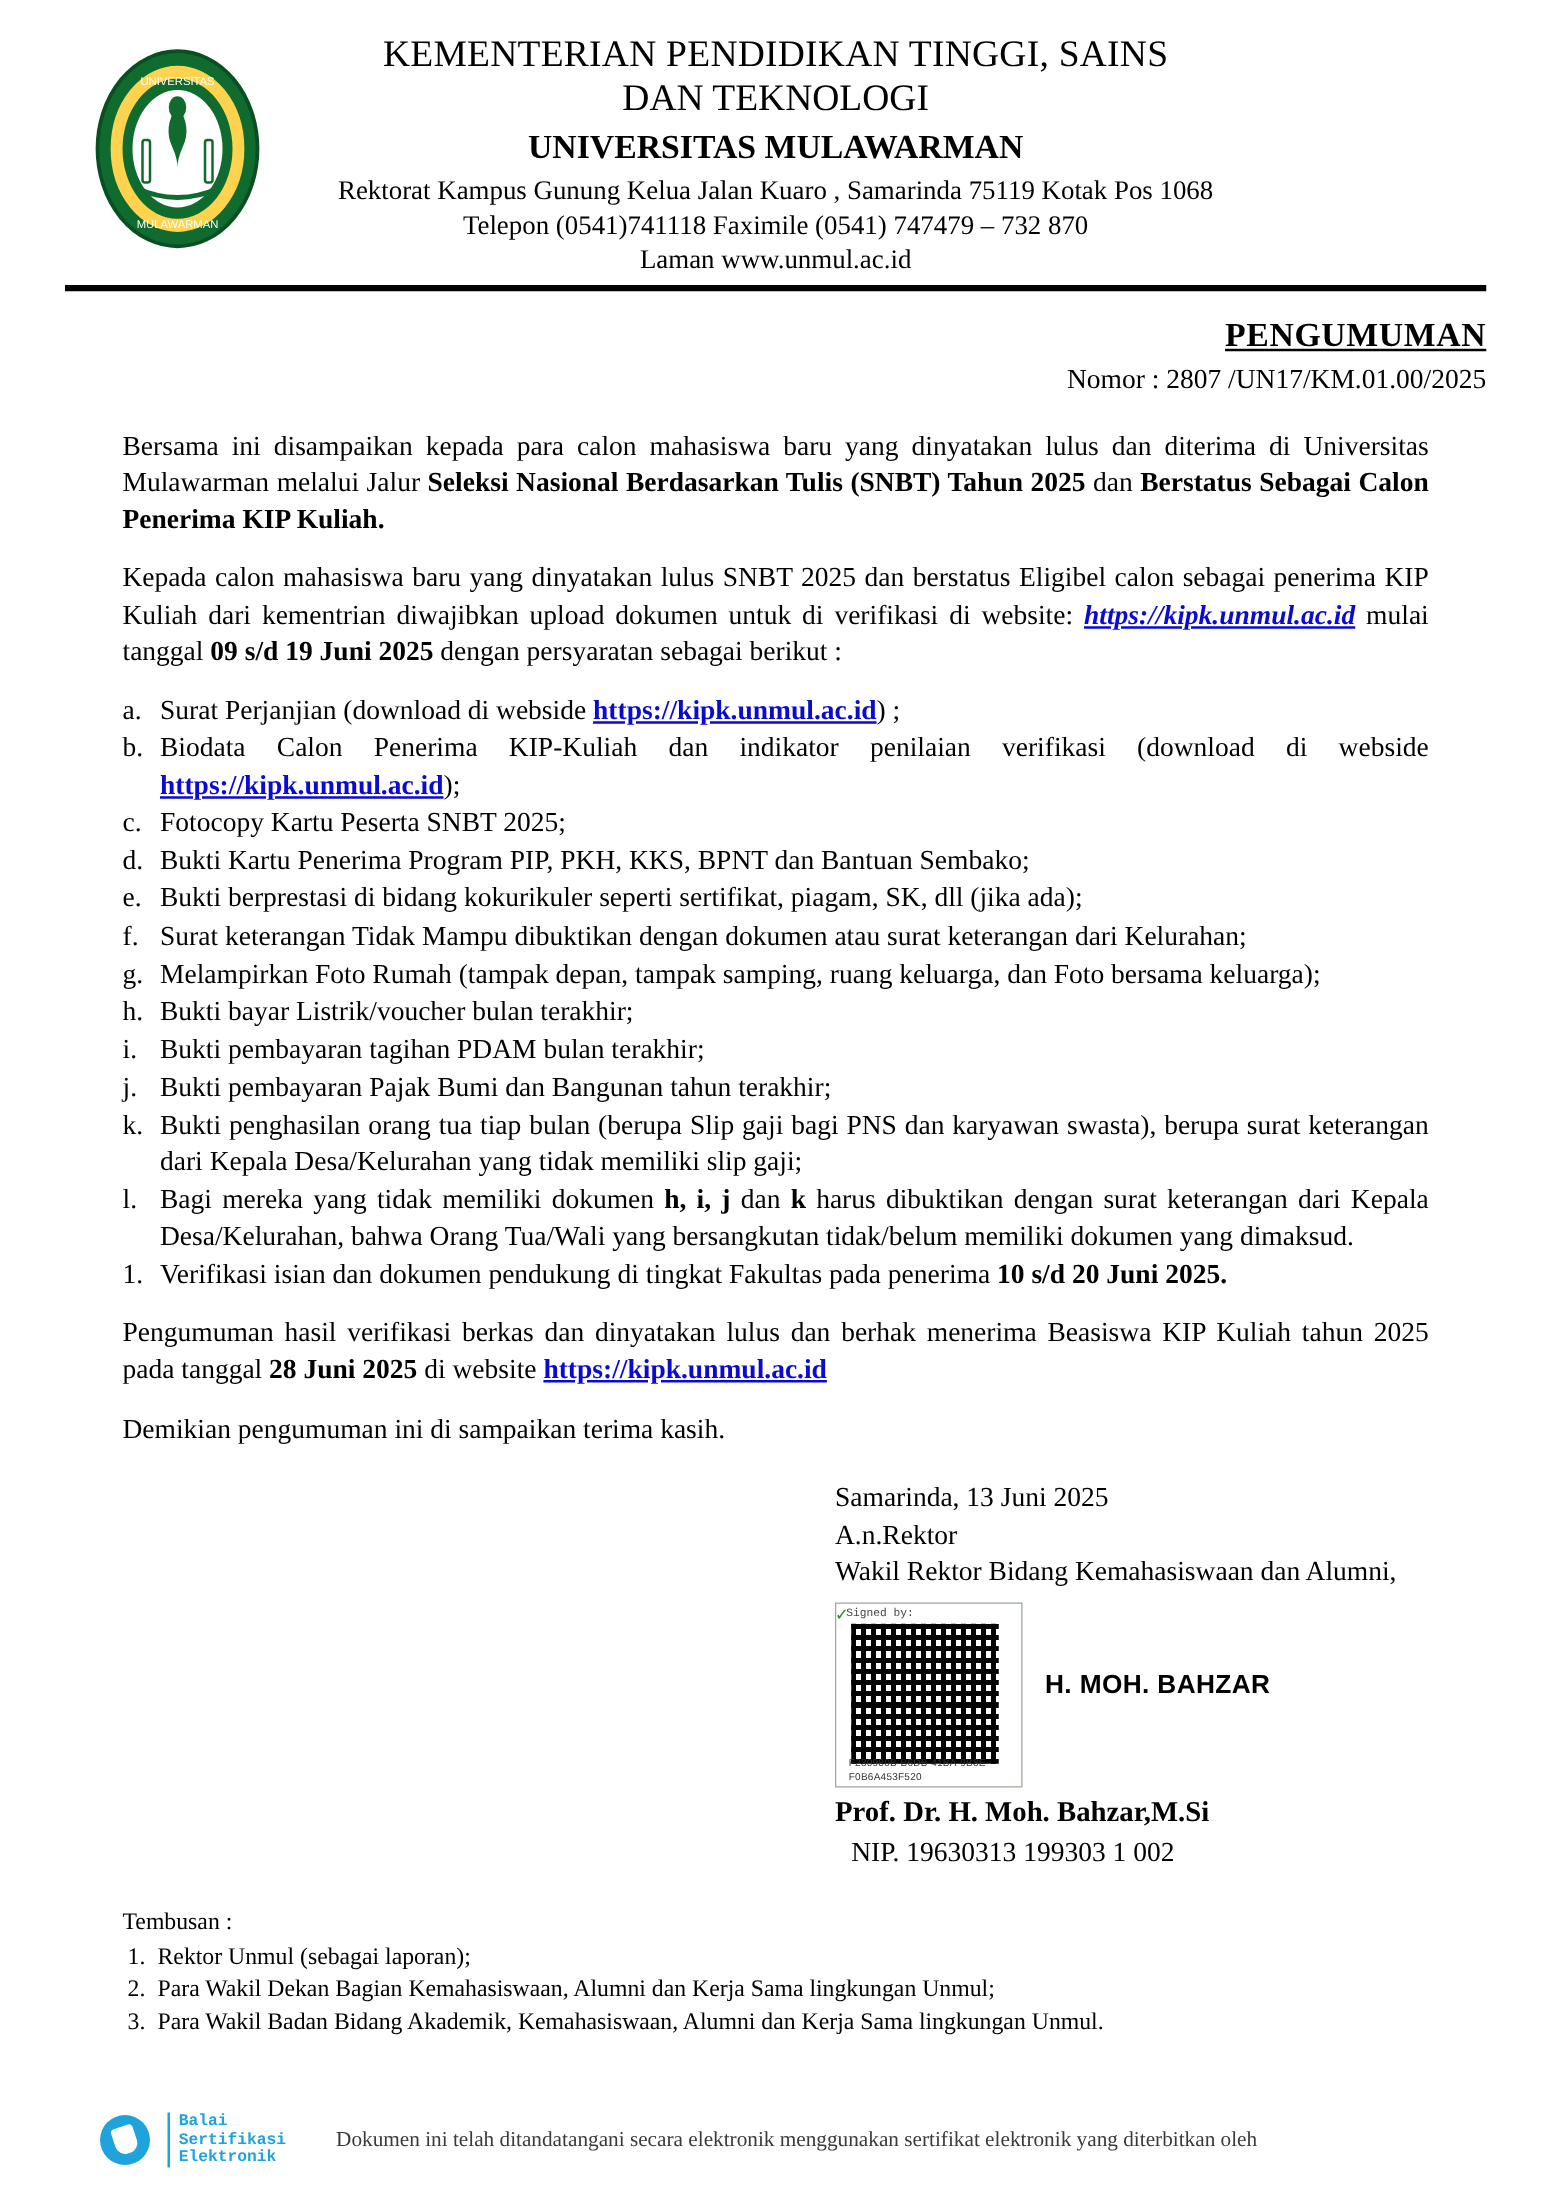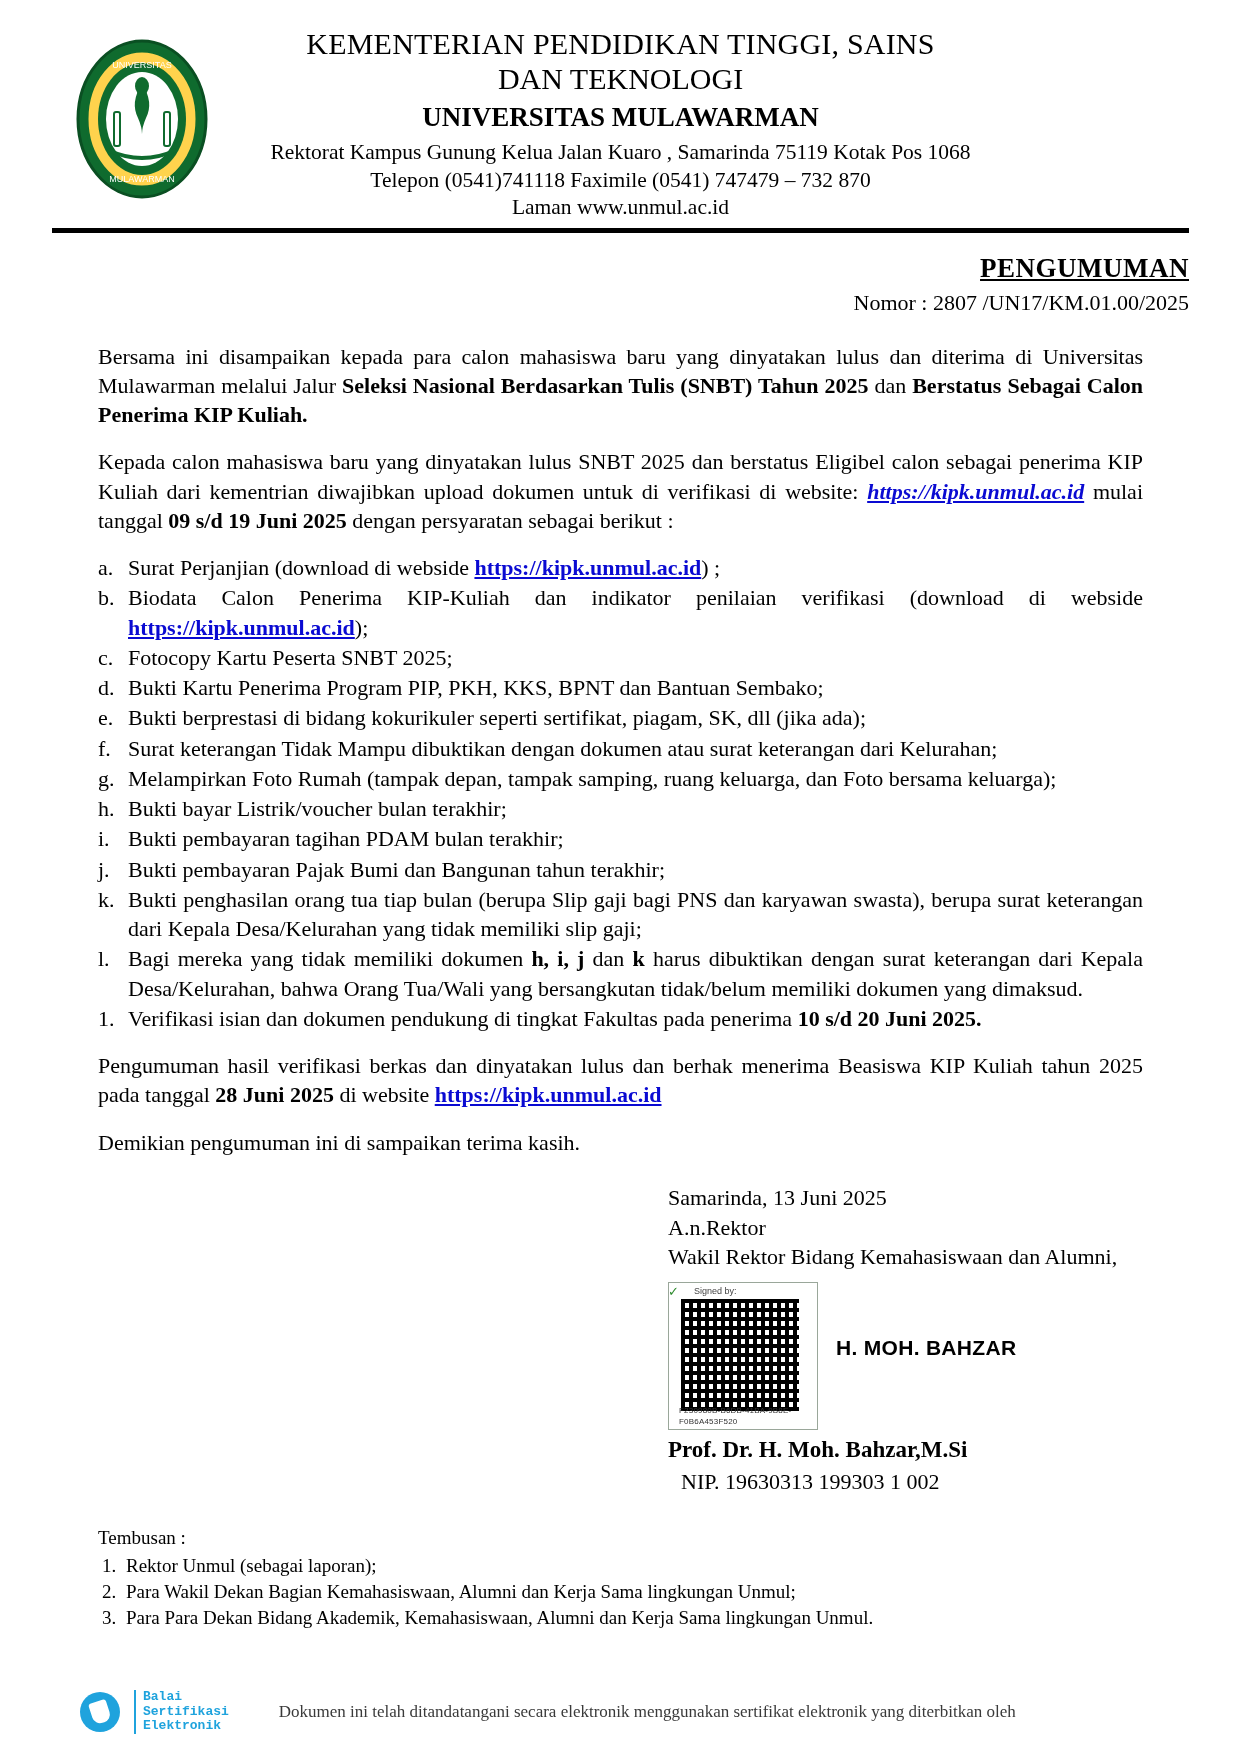--- a/index.html
+++ b/index.html
@@ -146,25 +146,25 @@
     position: absolute;
     left: 0;
     top: 0;
     width: 150px;
     height: 148px;
     border: 1px solid #9aa79a;
     box-sizing: border-box;
   }
   .qr-sign-label {
     position: absolute;
-    left: 25px;
+    left: 8px;
     top: 2px;
     font-size: 9px;
     color: #444;
-    font-family: Liberation Sans, sans-serif;
+    font-family: Liberation Mono, monospace;
   }
   .qr-check {
     position: absolute;
     left: -1px;
     top: 0px;
     color: #2e8b2e;
     font-size: 13px;
   }
   .qr-img {
     position: absolute;
@@ -264,21 +264,21 @@
     font-weight: bold;
     color: #1fa3dd;
     line-height: 1.12;
     border-left: 2px solid #1fa3dd;
     padding-left: 7px;
   }
   .footer-note {
     font-size: 17px;
     color: #3a3a3a;
     line-height: 1.28;
-    margin-left: 36px;
+    margin-left: 26px;
   }
 </style>
 </head>
 <body>
 
 <div class="page">
 
   <div class="letterhead">
 
     <div class="logo">
@@ -365,21 +365,21 @@
       <div class="signer-name">Prof. Dr. H. Moh. Bahzar,M.Si</div>
       <div class="signer-nip">NIP. 19630313 199303 1 002</div>
     </div>
   </div>
 
   <div class="tembusan">
     <div class="t-title">Tembusan :</div>
     <ol>
       <li><span class="mk">1.</span><span>Rektor Unmul (sebagai laporan);</span></li>
       <li><span class="mk">2.</span><span>Para Wakil Dekan Bagian Kemahasiswaan, Alumni dan Kerja Sama lingkungan Unmul;</span></li>
-      <li><span class="mk">3.</span><span>Para Para Dekan Bidang Akademik, Kemahasiswaan, Alumni  dan Kerja Sama lingkungan Unmul.</span></li>
+      <li><span class="mk">3.</span><span>Para Wakil Badan Bidang Akademik, Kemahasiswaan, Alumni  dan Kerja Sama lingkungan Unmul.</span></li>
     </ol>
   </div>
 
   <div class="footer">
     <div class="bsre-logo">
       <div class="bsre-circle"></div>
       <div class="bsre-inner"></div>
     </div>
     <div class="bsre-text">
       <div>Balai</div>

